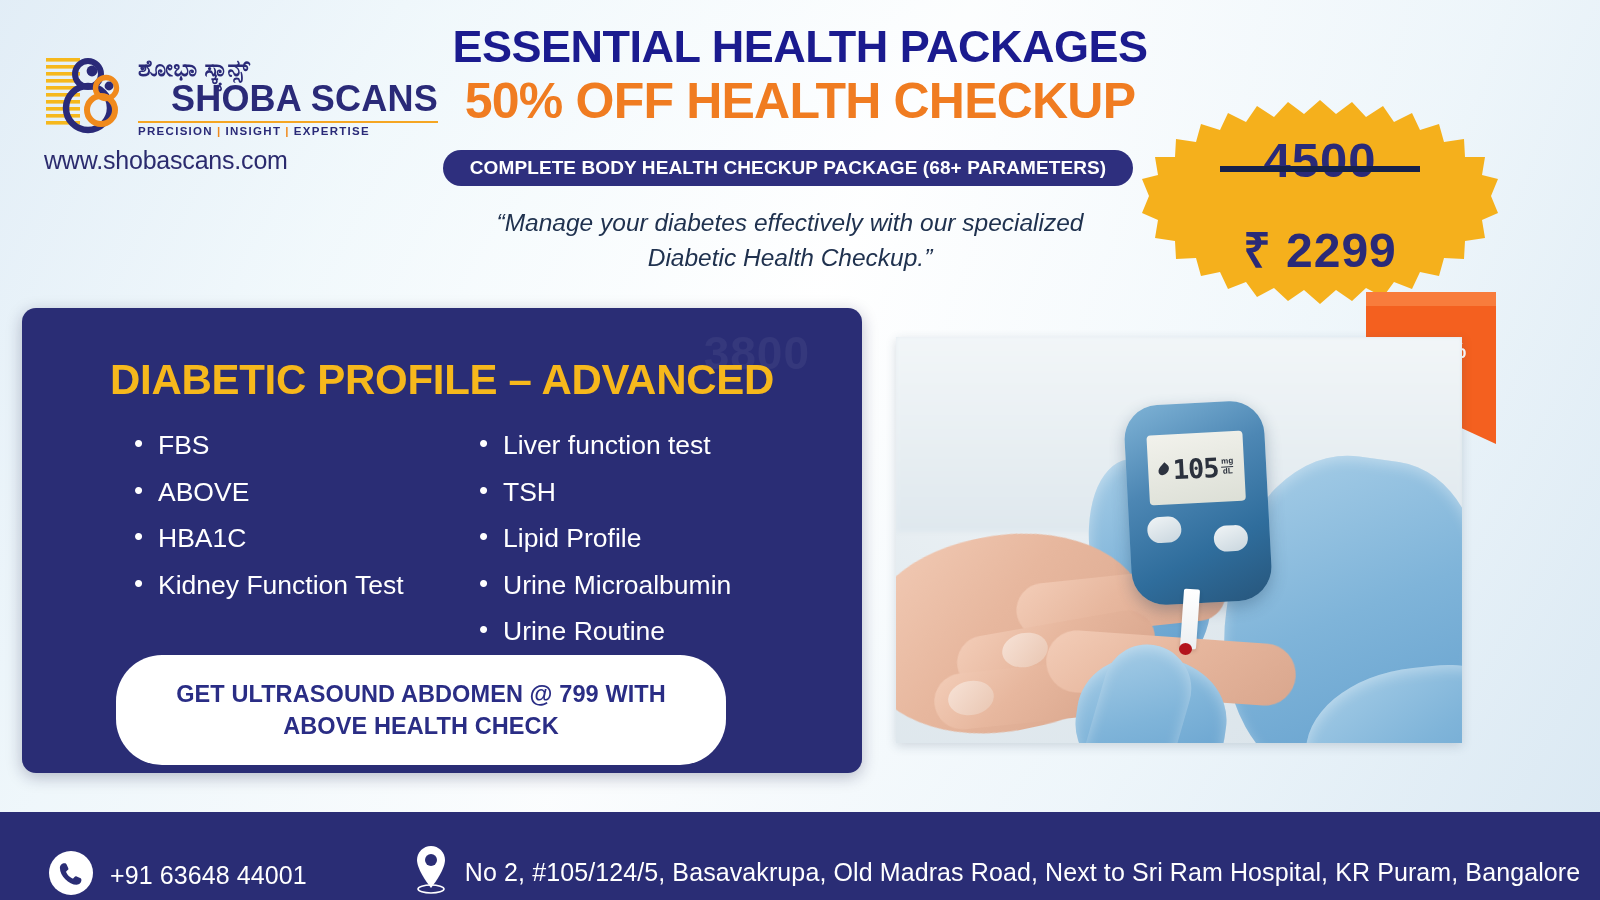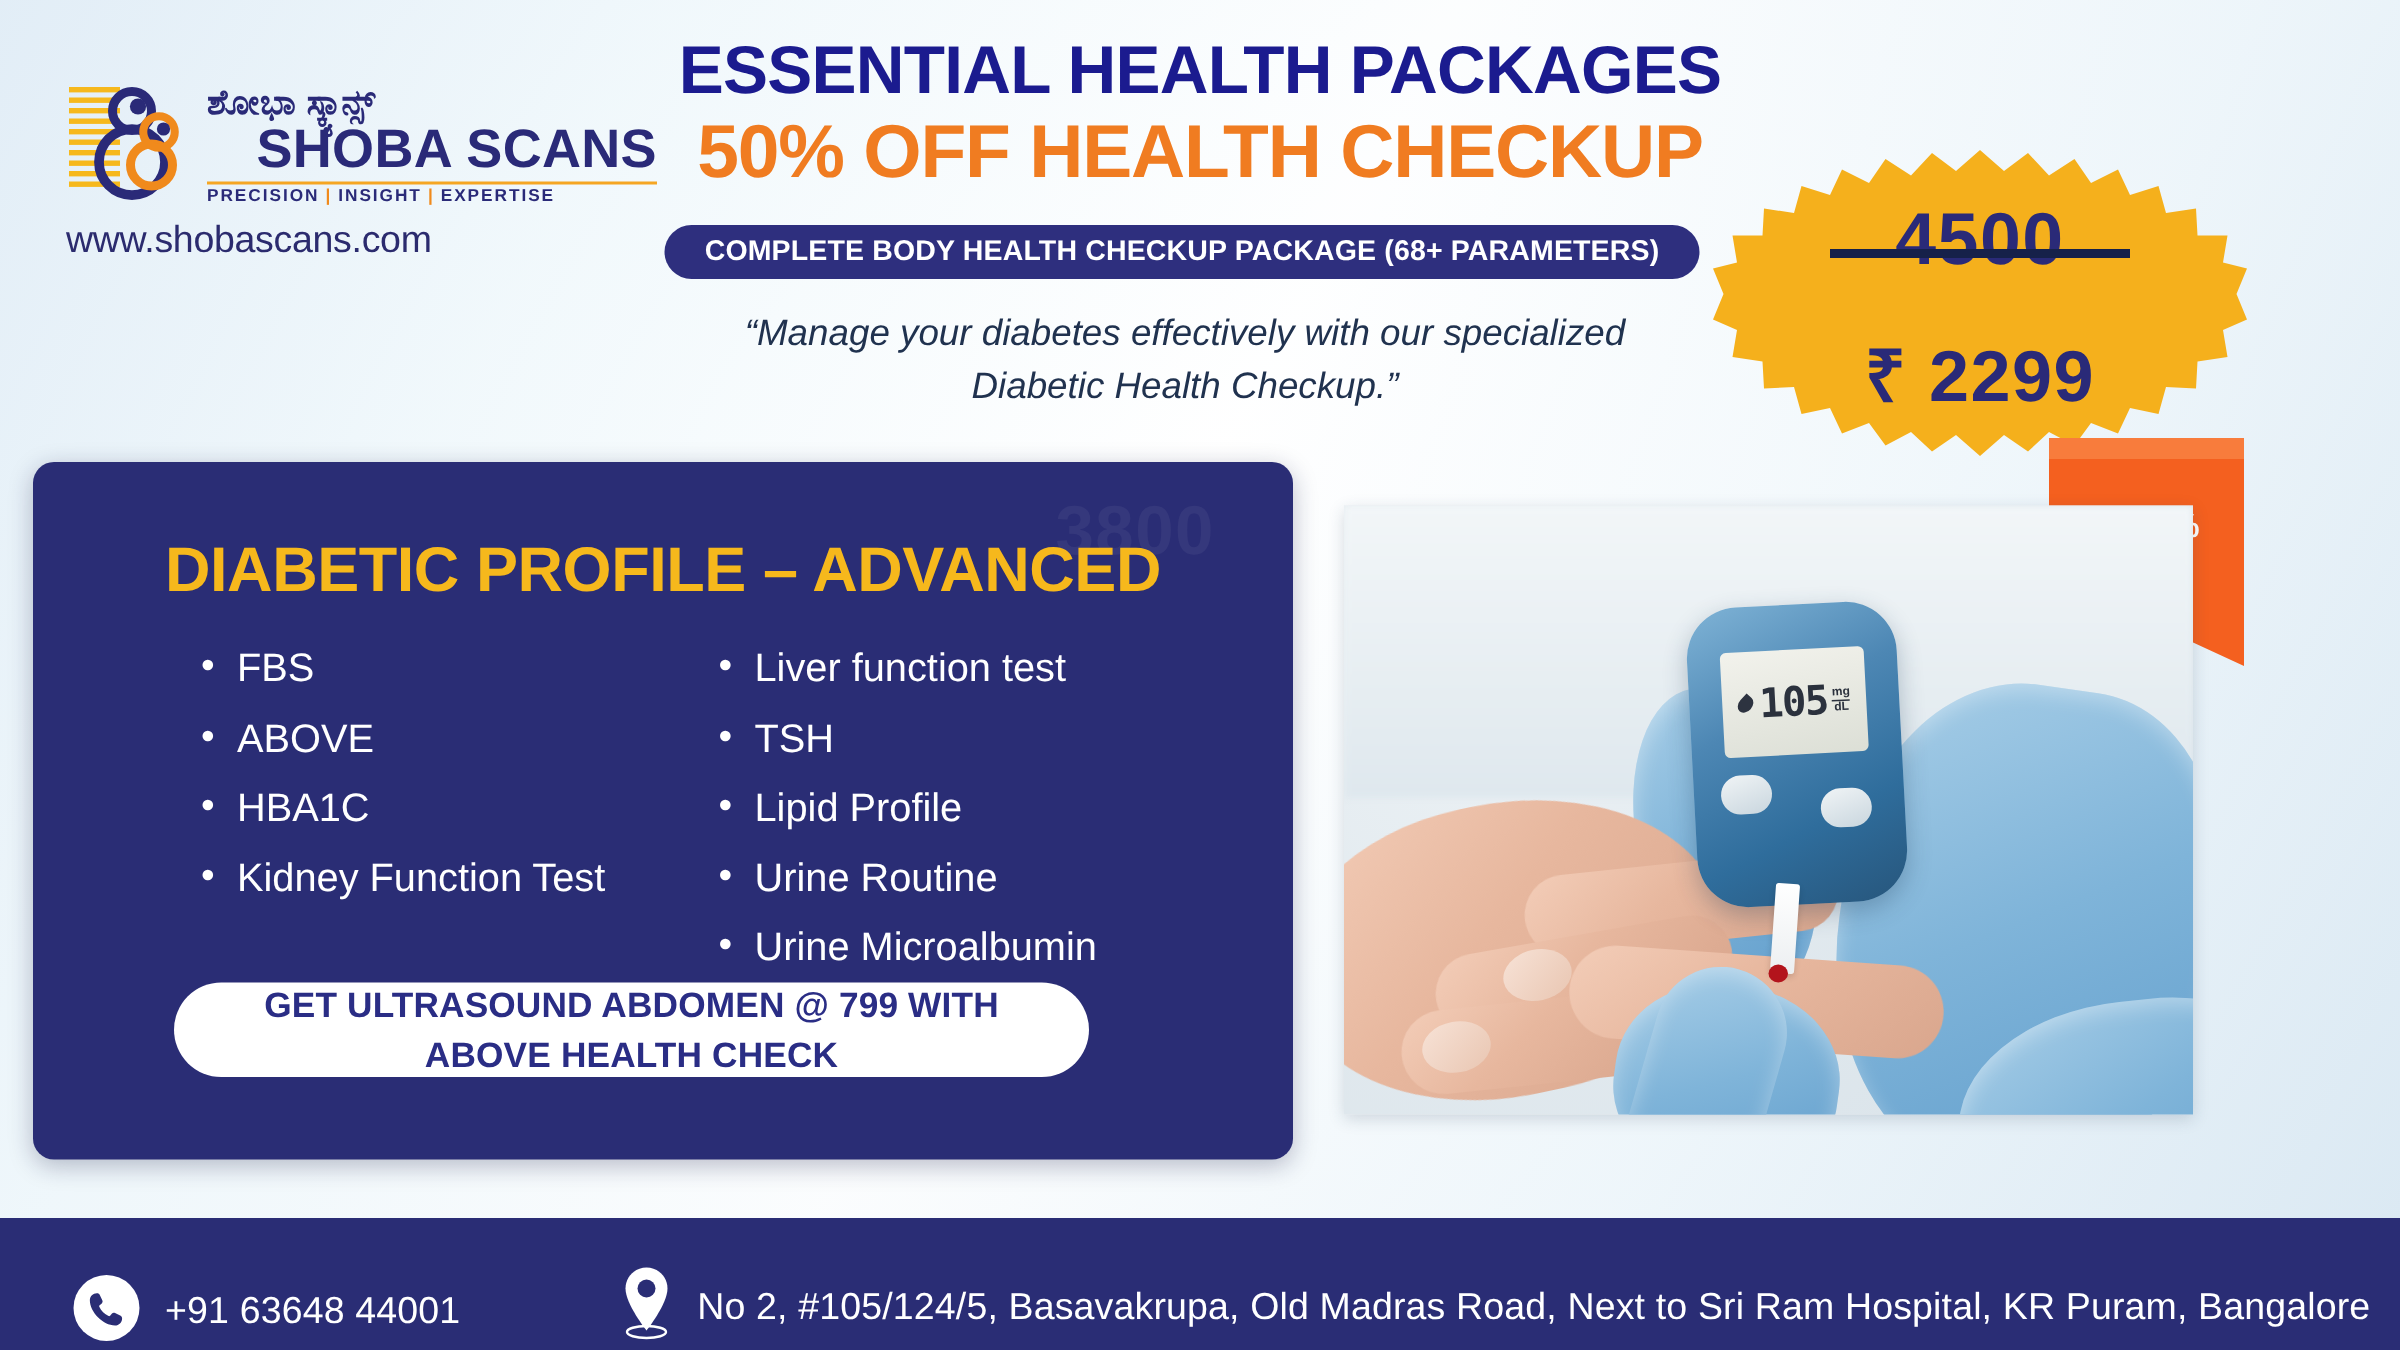--- a/index.html
+++ b/index.html
@@ -125,21 +125,21 @@
   .list-col { width:345px; }
   .list-col li {
     list-style:none; color:#ffffff; font-size:26.5px; font-weight:400;
     line-height:1; margin-bottom:20px; position:relative; padding-left:26px;
     white-space:nowrap;
   }
   .list-col li:before {
     content:"•"; position:absolute; left:2px; top:-2px; font-size:26px; color:#ffffff;
   }
   #cta-pill {
-    position:absolute; left:94px; top:347px; width:610px; height:63px;
+    position:absolute; left:94px; top:347px; width:610px; height:110px;
     background:#ffffff; border-radius:46px;
     display:flex; align-items:center; justify-content:center; text-align:center;
     color:#2a2d85; font-size:23.5px; font-weight:700; line-height:1.38;
     letter-spacing:.1px; padding:0 30px;
   }
 
   
   #photo {
     left:896px; top:337px; width:566px; height:406px;
     overflow:hidden; background:#e9eef2;
@@ -316,22 +316,22 @@
       <ul class="list-col">
         <li>FBS</li>
         <li>ABOVE</li>
         <li>HBA1C</li>
         <li>Kidney Function Test</li>
       </ul>
       <ul class="list-col">
         <li>Liver function test</li>
         <li>TSH</li>
         <li>Lipid Profile</li>
+        <li>Urine Microalbumin</li>
         <li>Urine Routine</li>
-        <li>Urine Microalbumin</li>
       </ul>
     </div>
     <div id="cta-pill">
       <span>
         <span>GET ULTRASOUND ABDOMEN @ 799 WITH</span><br>
         <span>ABOVE HEALTH CHECK</span>
       </span>
     </div>
   </div>
 

